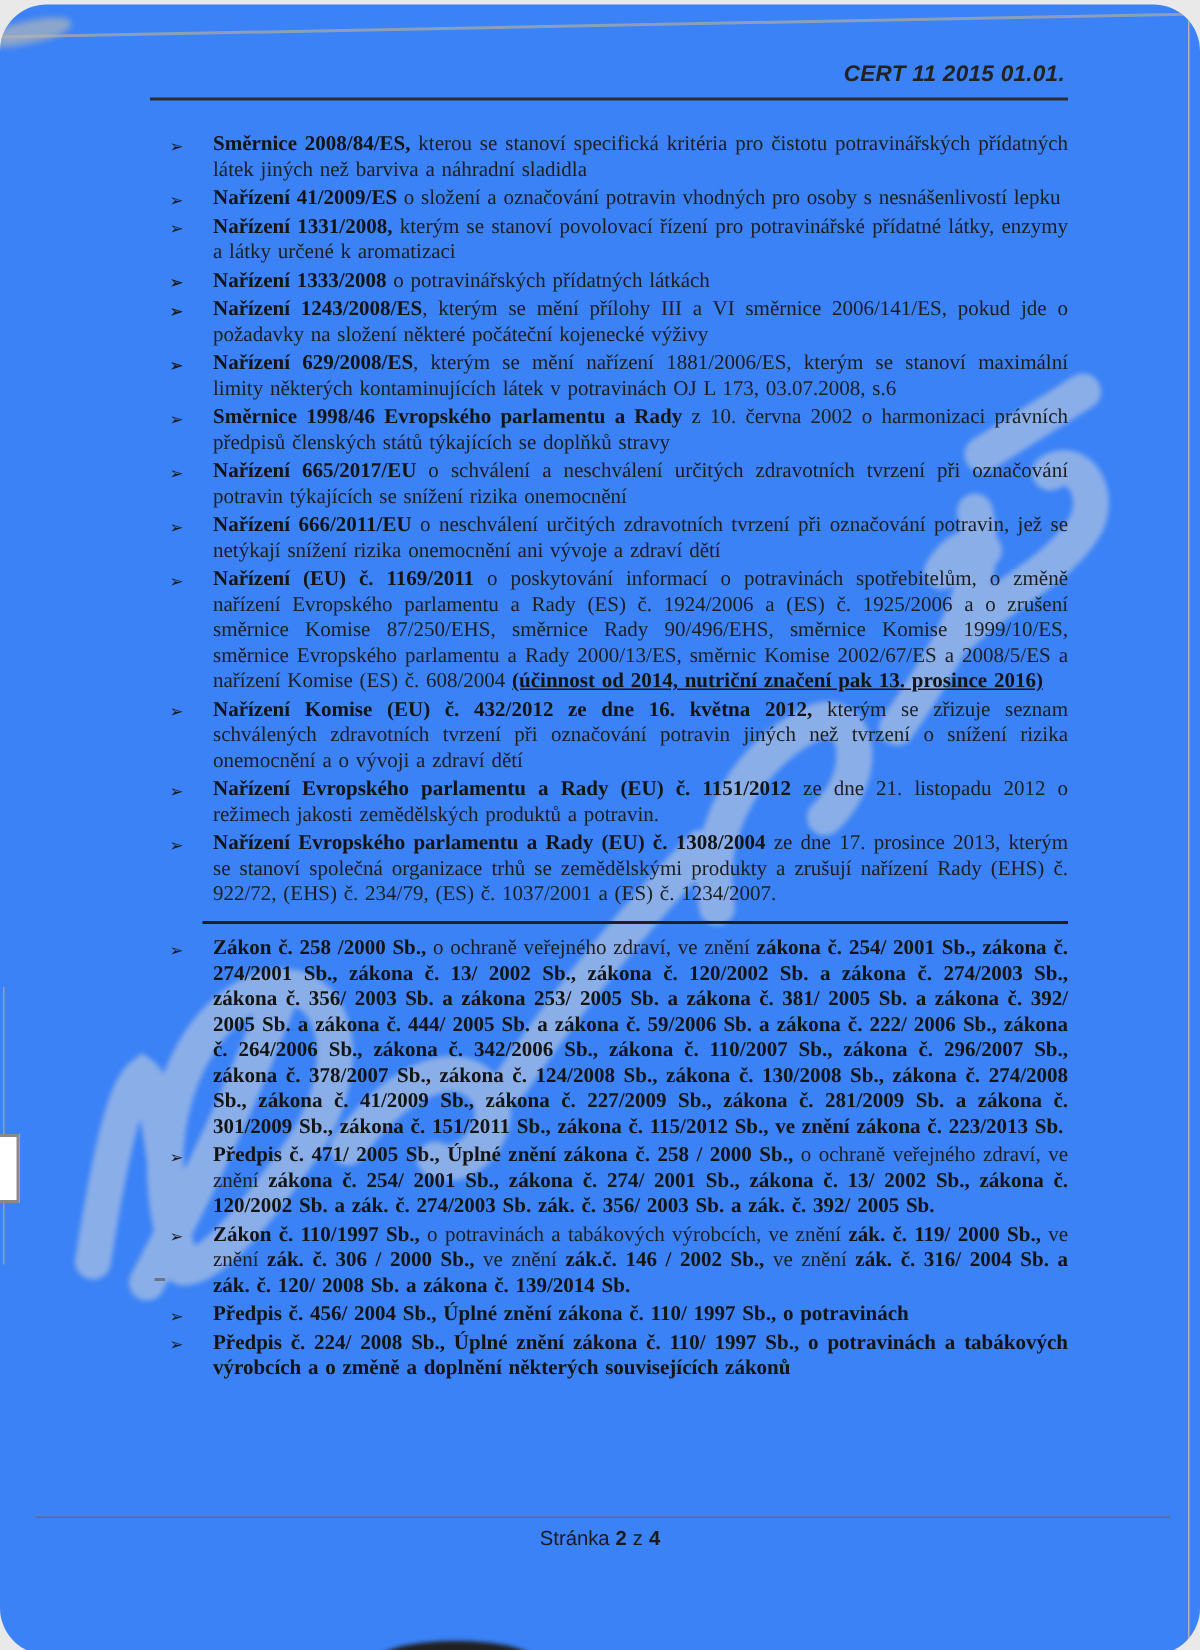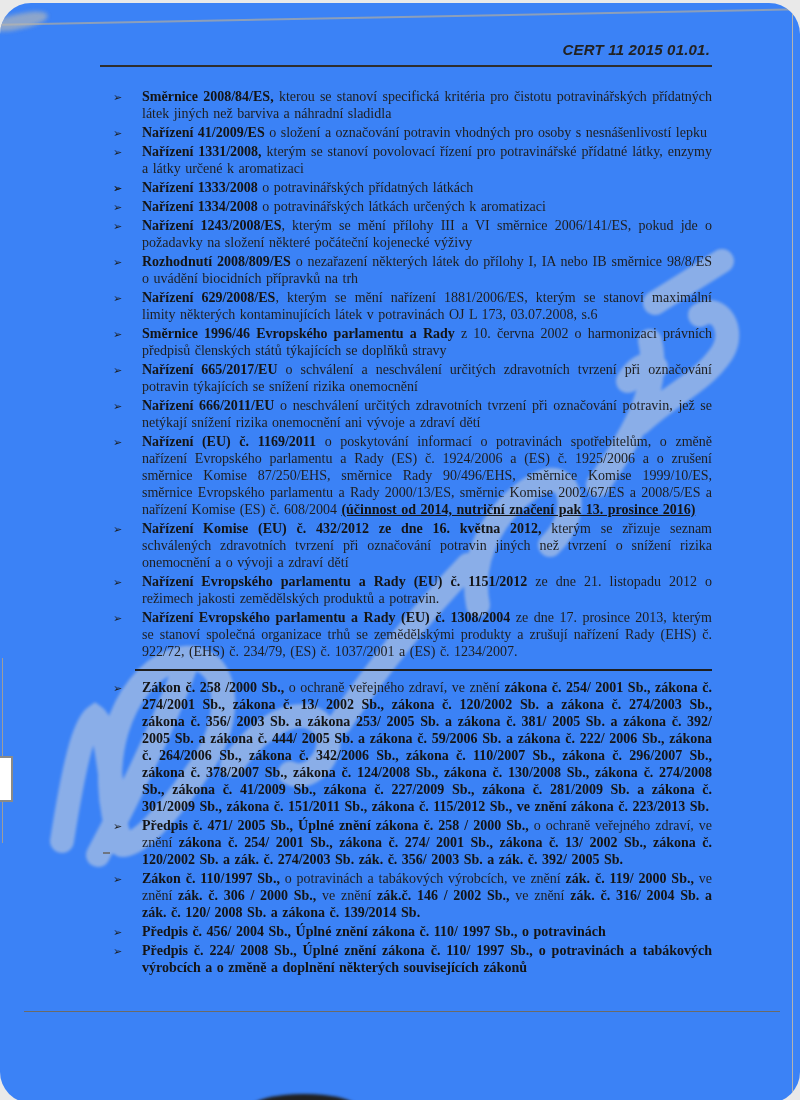--- a/index.html
+++ b/index.html
@@ -85,37 +85,40 @@
   <div class="doc-code">CERT 11 2015 01.01.</div>
   <div class="header-rule"></div>
 
   <div class="content">
     <ul class="reg-list" id="eu-list">
         <li class="reg-item"><span class="bullet">➢</span><span><span class="seg-bold">Směrnice 2008/84/ES,</span><span class="seg-regular"> kterou se stanoví specifická kritéria pro čistotu potravinářských přídatných látek jiných než barviva a náhradní sladidla</span></span></li>
         <li class="reg-item"><span class="bullet">➢</span><span><span class="seg-bold">Nařízení 41/2009/ES</span><span class="seg-regular"> o složení a označování potravin vhodných pro osoby s nesnášenlivostí lepku</span></span></li>
         <li class="reg-item"><span class="bullet">➢</span><span><span class="seg-bold">Nařízení 1331/2008,</span><span class="seg-regular"> kterým se stanoví povolovací řízení pro potravinářské přídatné látky, enzymy a látky určené k aromatizaci</span></span></li>
         <li class="reg-item"><span class="bullet">➢</span></li>
         <li class="reg-item"><span class="bullet">➢</span><span><span class="seg-bold">Nařízení 1333/2008</span><span class="seg-regular"> o potravinářských přídatných látkách</span></span></li>
-        <li class="reg-item"><span class="bullet">➢</span><span><span class="seg-bold">Nařízení 1334/2008</span><span class="seg-regular"> o potravinářských látkách určených k aromatizaci</span></span></li>
+        <li class="reg-item"><span class="bullet">➢</span></li>
         <li class="reg-item"><span class="bullet">➢</span><span><span class="seg-bold">Nařízení 1243/2008/ES</span><span class="seg-regular">, kterým se mění přílohy III a VI směrnice 2006/141/ES, pokud jde o požadavky na složení některé počáteční kojenecké výživy</span></span></li>
-        <li class="reg-item"><span class="bullet">➢</span><span><span class="seg-bold">Rozhodnutí 2008/809/ES</span><span class="seg-regular"> o nezařazení některých látek do přílohy I, IA nebo IB směrnice 98/8/ES o uvádění biocidních přípravků na trh</span></span></li>
+        <li class="reg-item"><span class="bullet">➢</span></li>
         <li class="reg-item"><span class="bullet">➢</span><span><span class="seg-bold">Nařízení 629/2008/ES</span><span class="seg-regular">, kterým se mění nařízení 1881/2006/ES, kterým se stanoví maximální limity některých kontaminujících látek v potravinách  OJ L 173, 03.07.2008, s.6</span></span></li>
-        <li class="reg-item"><span class="bullet">➢</span><span><span class="seg-bold">Směrnice 1996/46 Evropského parlamentu a Rady</span><span class="seg-regular"> z 10. června 2002 o harmonizaci právních předpisů členských států týkajících se doplňků stravy</span></span></li>
+        <li class="reg-item"><span class="bullet">➢</span><span><span class="seg-bold">Směrnice 1998/46 Evropského parlamentu a Rady</span><span class="seg-regular"> z 10. června 2002 o harmonizaci právních předpisů členských států týkajících se doplňků stravy</span></span></li>
         <li class="reg-item"><span class="bullet">➢</span><span><span class="seg-bold">Nařízení 665/2017/EU</span><span class="seg-regular"> o schválení a neschválení určitých zdravotních tvrzení při označování potravin týkajících se snížení rizika onemocnění</span></span></li>
         <li class="reg-item"><span class="bullet">➢</span><span><span class="seg-bold">Nařízení 666/2011/EU</span><span class="seg-regular"> o neschválení určitých zdravotních tvrzení při označování potravin, jež se netýkají snížení rizika onemocnění ani vývoje a zdraví dětí</span></span></li>
         <li class="reg-item"><span class="bullet">➢</span><span><span class="seg-bold">Nařízení (EU) č. 1169/2011</span><span class="seg-regular">  o poskytování informací o potravinách spotřebitelům, o změně nařízení Evropského parlamentu a Rady (ES) č. 1924/2006 a (ES) č. 1925/2006 a o zrušení směrnice Komise 87/250/EHS, směrnice Rady 90/496/EHS, směrnice Komise 1999/10/ES, směrnice Evropského parlamentu a Rady 2000/13/ES, směrnic Komise 2002/67/ES a 2008/5/ES a nařízení Komise (ES) č. 608/2004 </span><span class="seg-bold-underline">(účinnost od 2014, nutriční značení pak 13. prosince 2016)</span></span></li>
         <li class="reg-item"><span class="bullet">➢</span><span><span class="seg-bold">Nařízení Komise (EU) č. 432/2012  ze dne 16. května 2012,</span><span class="seg-regular"> kterým se zřizuje seznam schválených zdravotních tvrzení při označování potravin jiných než tvrzení o snížení rizika onemocnění a o vývoji a zdraví dětí</span></span></li>
         <li class="reg-item"><span class="bullet">➢</span><span><span class="seg-bold">Nařízení Evropského parlamentu a Rady (EU) č. 1151/2012</span><span class="seg-regular"> ze dne 21. listopadu 2012 o režimech jakosti zemědělských produktů a potravin.</span></span></li>
         <li class="reg-item"><span class="bullet">➢</span><span><span class="seg-bold">Nařízení Evropského parlamentu a Rady (EU) č. 1308/2004</span><span class="seg-regular"> ze dne 17. prosince 2013, kterým se stanoví společná organizace trhů se zemědělskými produkty a zrušují nařízení Rady (EHS) č. 922/72, (EHS) č. 234/79, (ES) č. 1037/2001 a (ES) č. 1234/2007.</span></span></li>
       </ul>
     <div class="group-separator"></div>
     <ul class="reg-list" id="cz-list">
         <li class="reg-item"><span class="bullet">➢</span><span><span class="seg-bold">Zákon č. 258 /2000 Sb.,</span><span class="seg-regular"> o ochraně veřejného zdraví, ve znění </span><span class="seg-bold">zákona č. 254/ 2001 Sb., zákona č. 274/2001 Sb., zákona č. 13/ 2002 Sb., zákona č. 120/2002 Sb. a zákona č. 274/2003 Sb., zákona č. 356/ 2003 Sb. a zákona 253/ 2005 Sb. a zákona č. 381/ 2005 Sb. a zákona č. 392/ 2005 Sb. a zákona č. 444/ 2005 Sb. a zákona č. 59/2006 Sb. a zákona č. 222/ 2006 Sb., zákona č. 264/2006 Sb., zákona č. 342/2006 Sb., zákona č. 110/2007 Sb., zákona č. 296/2007 Sb., zákona č. 378/2007 Sb., zákona č. 124/2008 Sb., zákona č. 130/2008 Sb., zákona č. 274/2008 Sb., zákona č. 41/2009 Sb., zákona č. 227/2009 Sb., zákona č. 281/2009 Sb. a zákona č. 301/2009 Sb., zákona č. 151/2011 Sb., zákona č. 115/2012 Sb., ve znění zákona č. 223/2013 Sb.</span></span></li>
         <li class="reg-item"><span class="bullet">➢</span><span><span class="seg-bold">Předpis č. 471/ 2005 Sb., Úplné znění zákona č. 258 / 2000 Sb.,</span><span class="seg-regular"> o ochraně veřejného zdraví, ve znění </span><span class="seg-bold">zákona č. 254/ 2001 Sb., zákona č. 274/ 2001 Sb., zákona č. 13/ 2002 Sb., zákona č. 120/2002 Sb. a zák. č. 274/2003 Sb.  zák. č. 356/ 2003 Sb. a zák. č. 392/ 2005 Sb.</span></span></li>
         <li class="reg-item"><span class="bullet">➢</span><span><span class="seg-bold">Zákon č. 110/1997 Sb.,</span><span class="seg-regular"> o potravinách a tabákových výrobcích, ve znění </span><span class="seg-bold">zák. č. 119/ 2000 Sb.,</span><span class="seg-regular"> ve znění </span><span class="seg-bold">zák. č. 306 / 2000 Sb.,</span><span class="seg-regular"> ve znění </span><span class="seg-bold">zák.č. 146 / 2002 Sb.,</span><span class="seg-regular"> ve znění </span><span class="seg-bold">zák. č. 316/ 2004 Sb. a zák. č. 120/ 2008 Sb. a zákona č. 139/2014 Sb.</span></span></li>
         <li class="reg-item"><span class="bullet">➢</span><span><span class="seg-bold">Předpis č. 456/ 2004 Sb., Úplné znění zákona č. 110/ 1997 Sb., o potravinách</span></span></li>
         <li class="reg-item"><span class="bullet">➢</span><span><span class="seg-bold">Předpis č. 224/ 2008 Sb., Úplné znění zákona č. 110/ 1997 Sb., o potravinách a tabákových výrobcích a o změně a doplnění některých souvisejících zákonů</span></span></li>
       </ul>
   </div>
 
   <div class="footer-rule"></div>
+  <div class="footer-text">
+    <span>Stránka</span><span class="fbold">2</span><span>z</span><span class="fbold">4</span>
+  </div>
 
 </div>
 
 </body></html>

